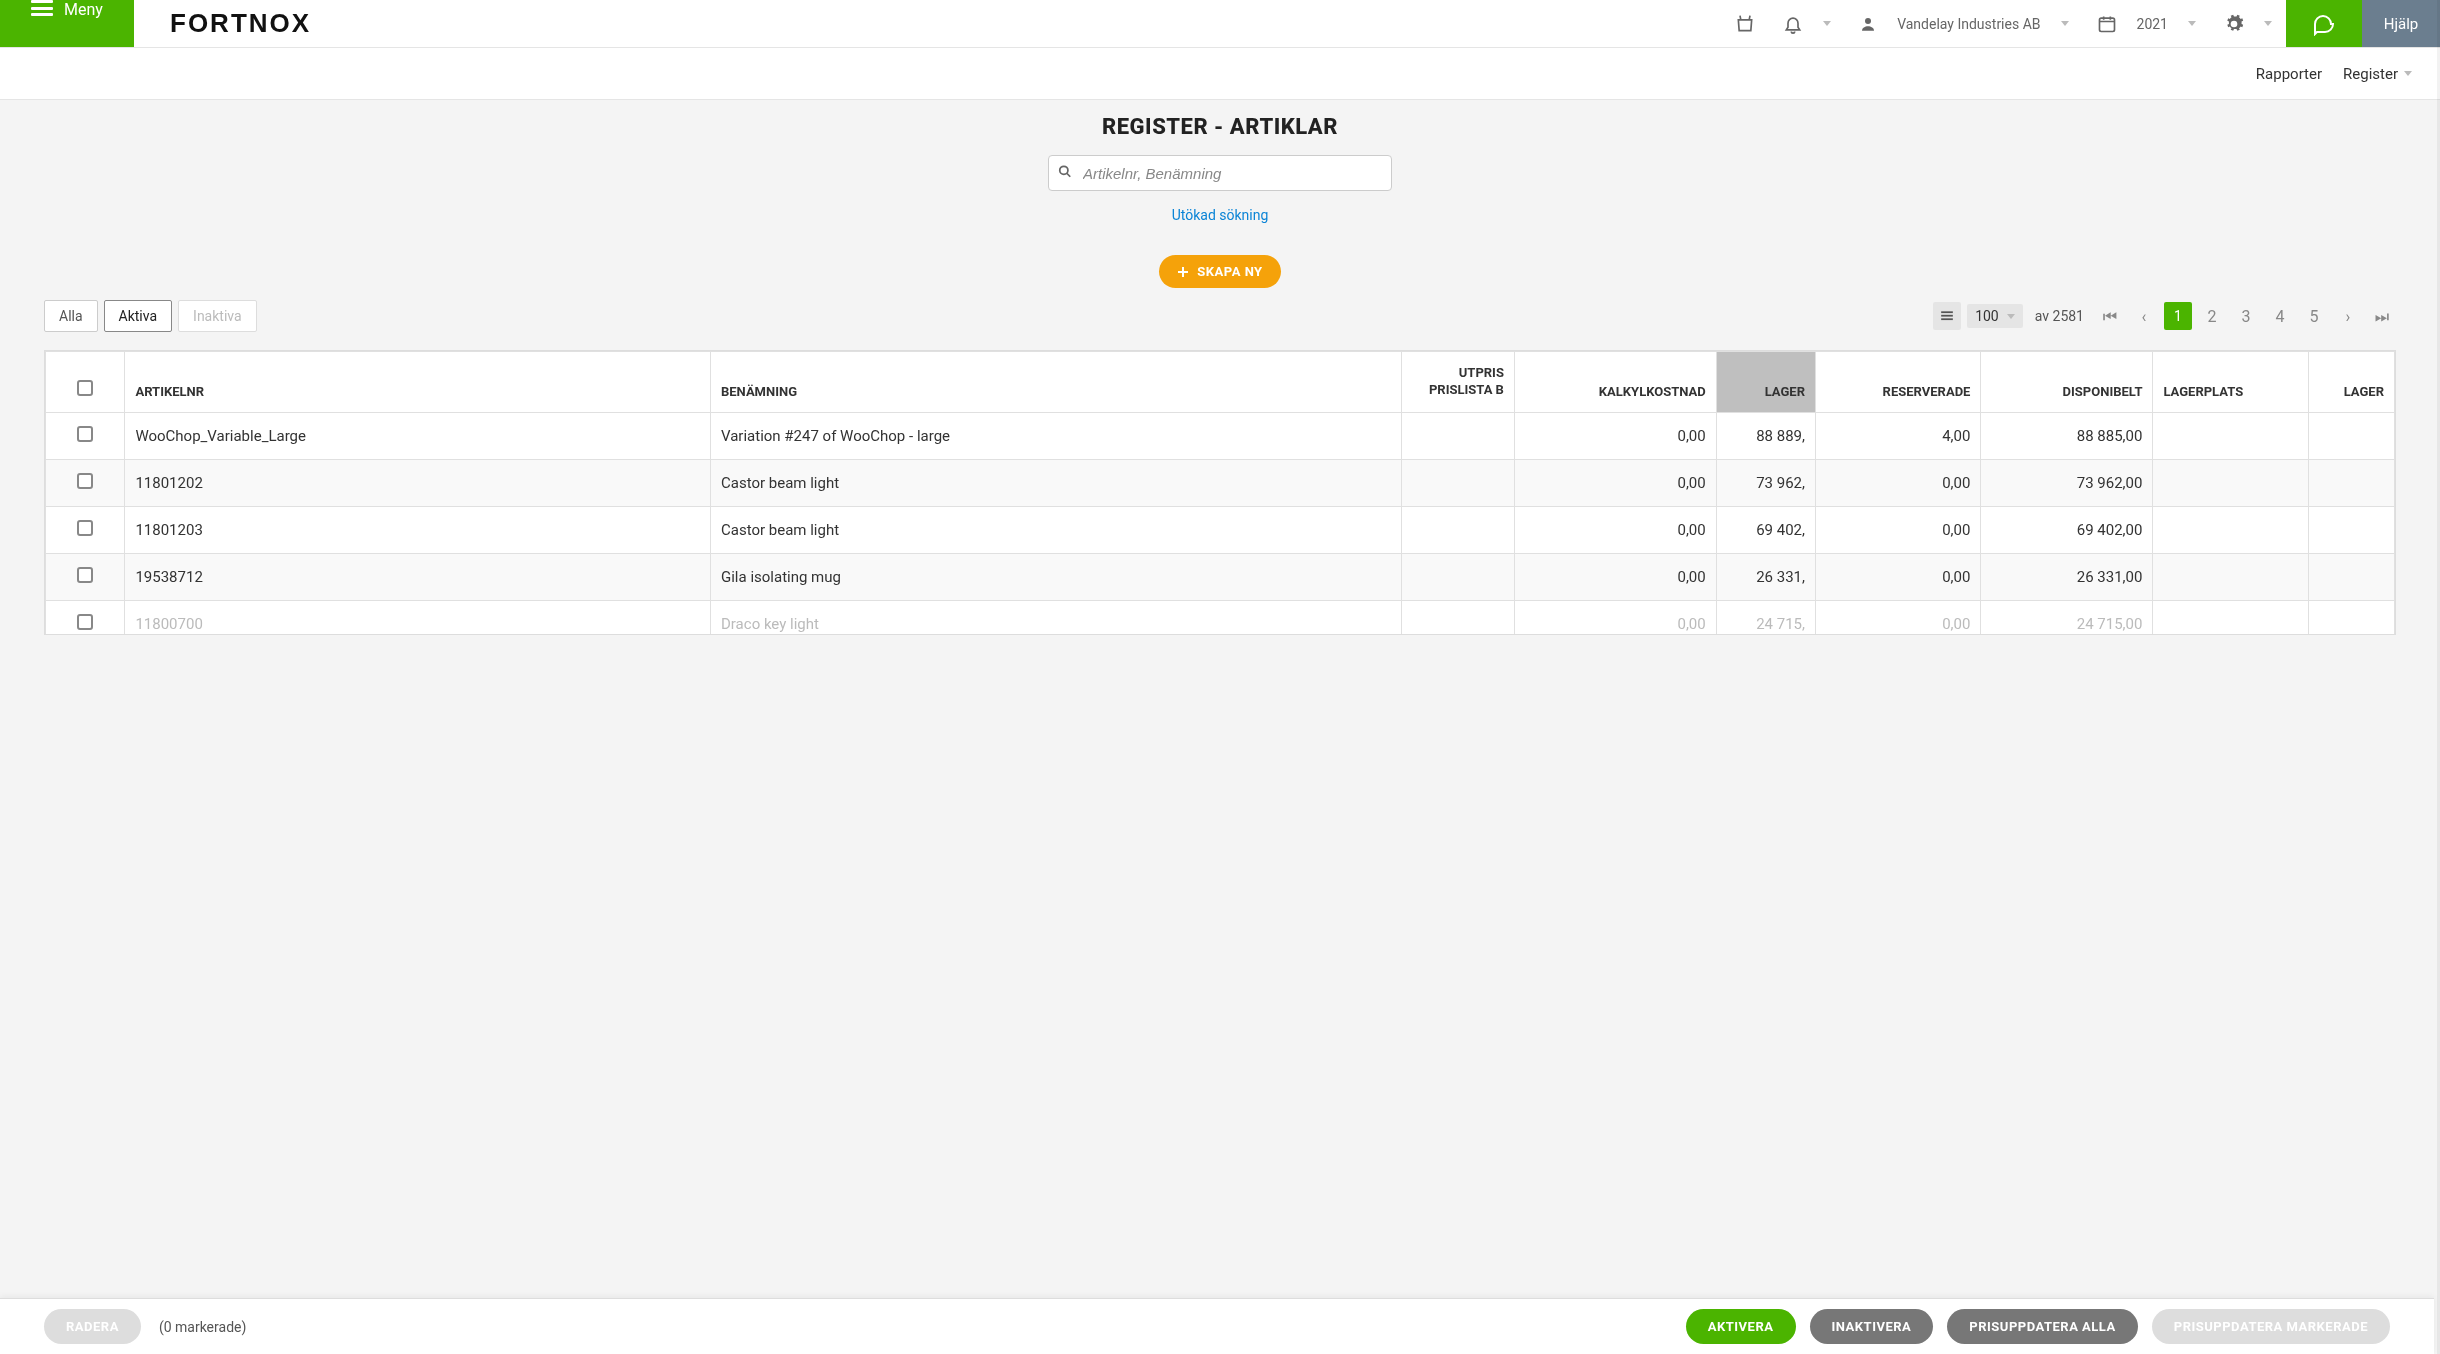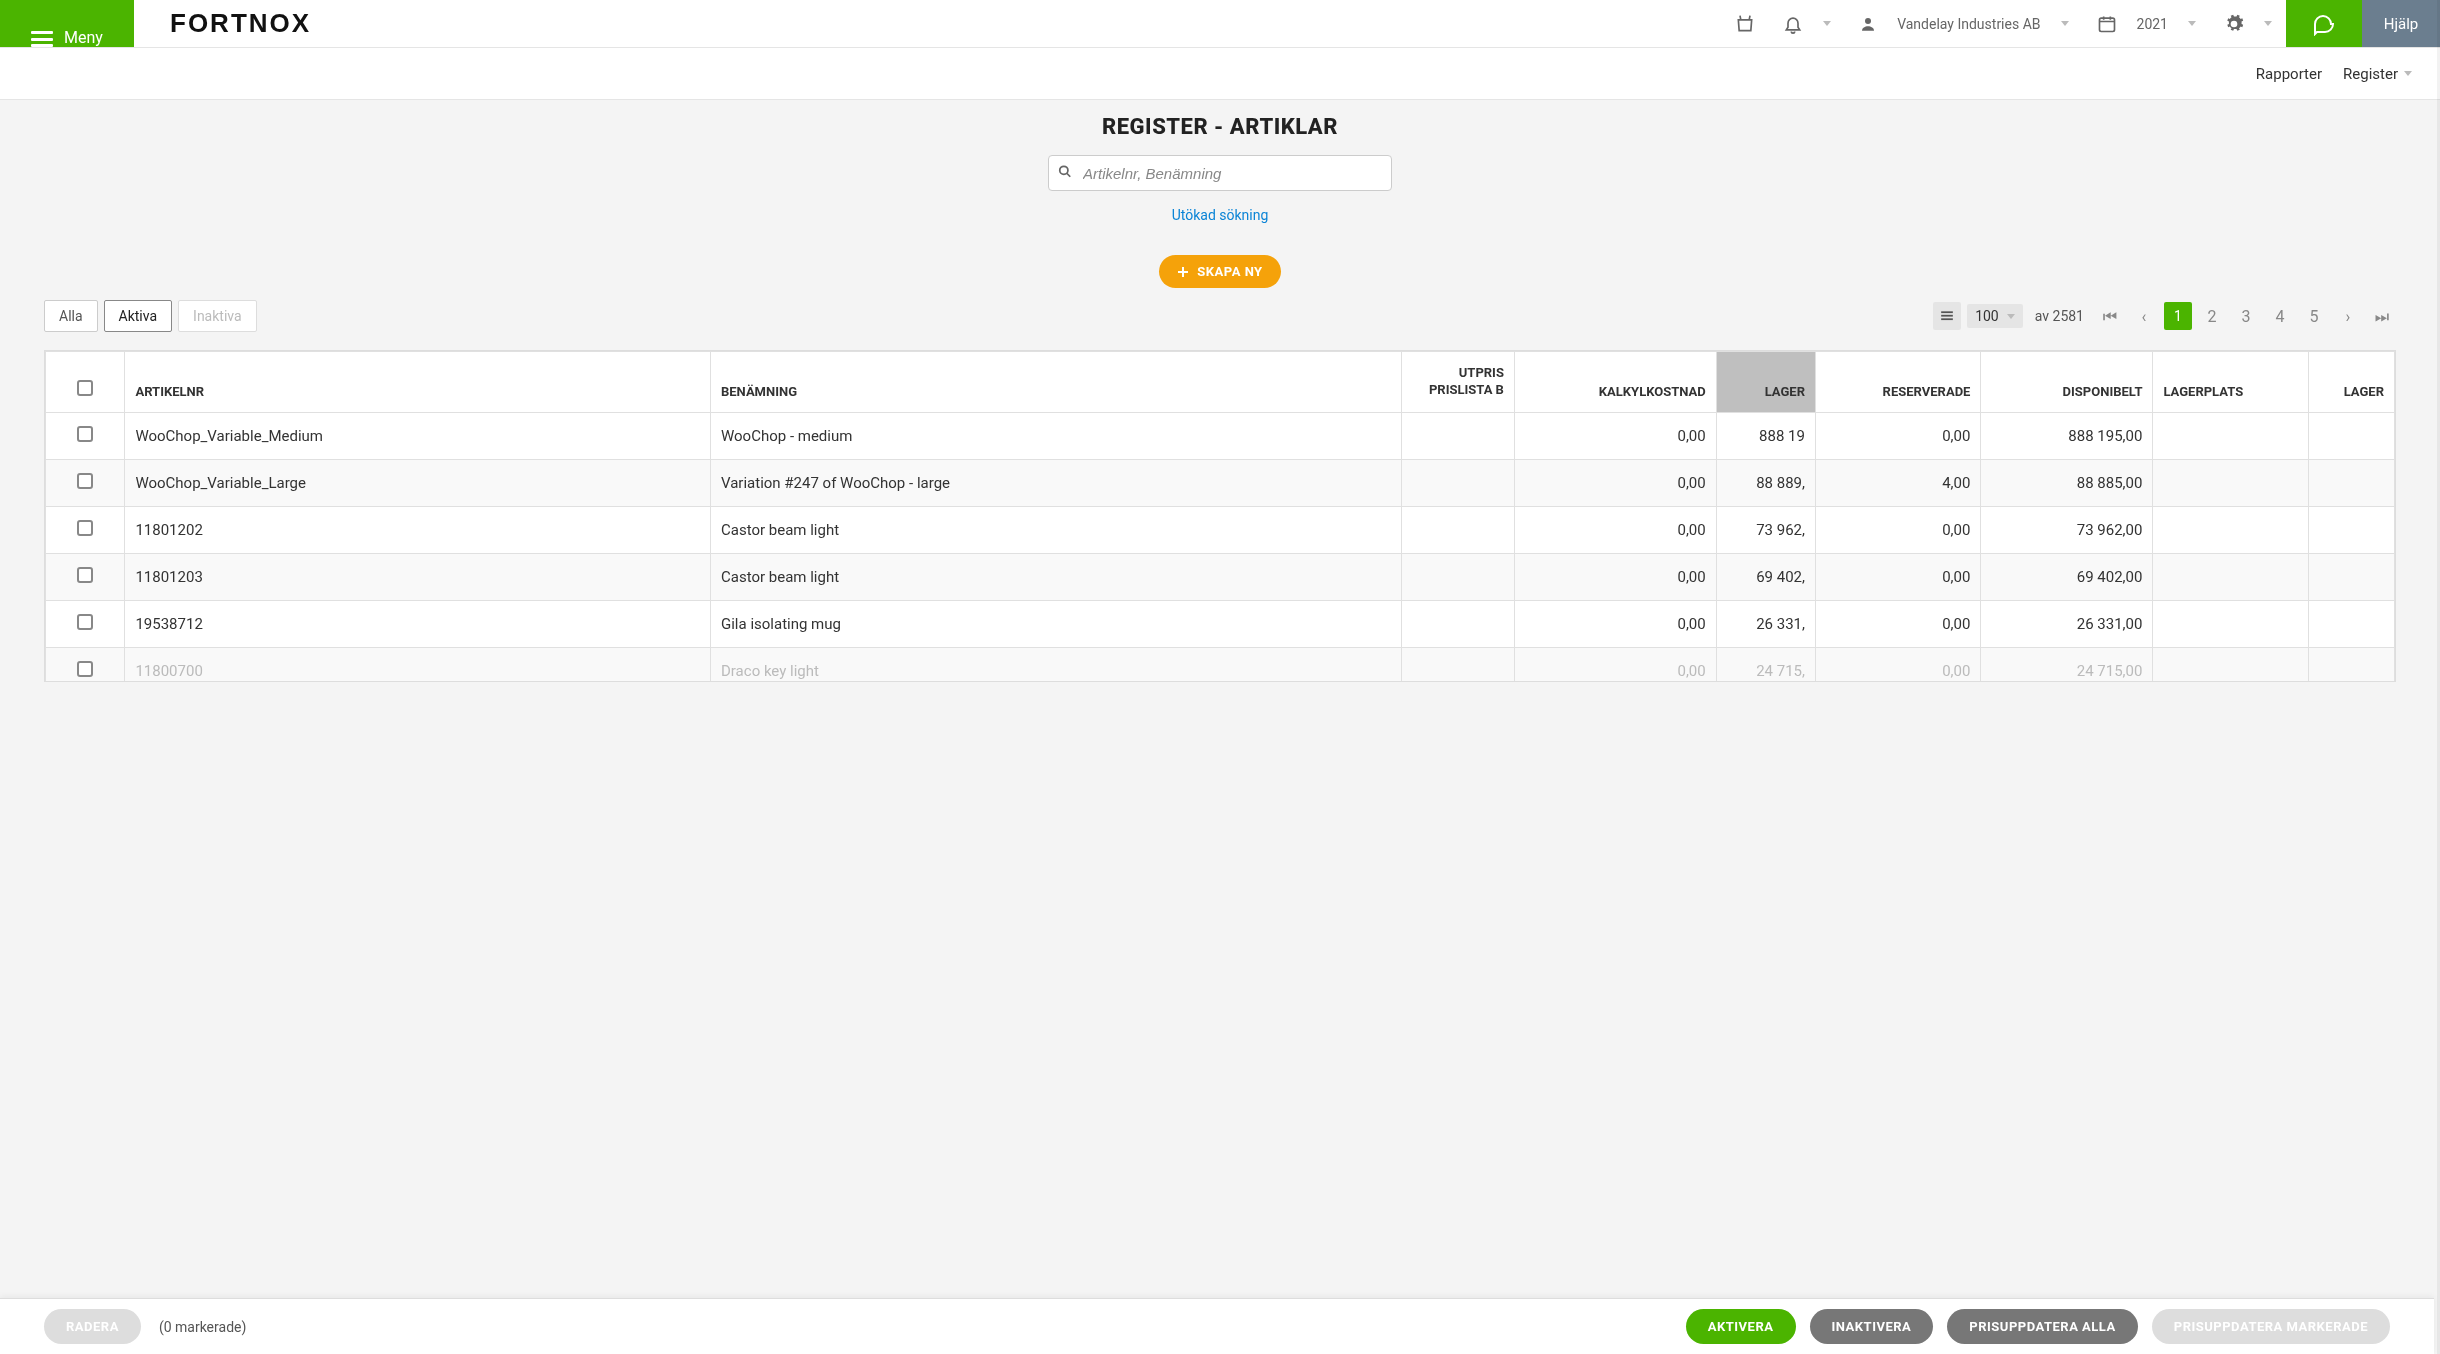--- a/index.html
+++ b/index.html
@@ -1,20 +1,20 @@
 <!DOCTYPE html>
 <html><head>
   <meta charset="utf-8">
   <style>
     * { margin: 0; padding: 0; box-sizing: border-box; }
     body { font-family: -apple-system, BlinkMacSystemFont, "Segoe UI", Roboto, Arial, sans-serif; background: #f4f4f4; color: #333; font-size: 14px; }
 
     
     .topbar { display: flex; height: 48px; background: #fff; border-bottom: 1px solid #e5e5e5; }
-    .menu-btn { display: flex; align-items: flex-end; justify-content: center; gap: 11px; width: 134px; background: #4bb400; color: #fff; font-size: 16px; cursor: pointer; }
+    .menu-btn { display: flex; align-items: flex-start; justify-content: center; gap: 11px; width: 134px; background: #4bb400; color: #fff; font-size: 16px; cursor: pointer; }
     .menu-icon { width: 22px; height: 16px; display: flex; flex-direction: column; justify-content: space-between; }
     .menu-icon span { display: block; height: 3px; background: #fff; border-radius: 1px; }
     .logo-wrap { display: flex; align-items: center; padding-left: 36px; }
     .logo { font-family: Arial Black, Arial, sans-serif; font-size: 26px; font-weight: 900; letter-spacing: 2px; color: #111; }
     .topbar-spacer { flex: 1; }
     .topbar-item { display: flex; align-items: center; padding: 0 14px; color: #666; gap: 20px; cursor: pointer; }
     .topbar-item.chat { background: #4bb400; color: #fff; width: 76px; justify-content: center; }
     .topbar-item.help { background: #6b7e8f; color: #fff; width: 78px; justify-content: center; font-size: 15px; }
     .caret-down { width: 0; height: 0; border-left: 4px solid transparent; border-right: 4px solid transparent; border-top: 5px solid #bbb; }
     .icon-btn svg { display: block; }
@@ -223,32 +223,20 @@
           <th class="col-lager num">LAGER</th>
           <th class="col-res num">RESERVERADE</th>
           <th class="col-disp num">DISPONIBELT</th>
           <th class="col-plats">LAGERPLATS</th>
           <th class="col-lagerstatus num">LAGER</th>
         </tr>
       </thead>
       <tbody id="tbody">
           <tr>
     <td class="col-check"><span class="checkbox"></span></td>
-    <td class="col-artnr">WooChop_Variable_Medium</td>
-    <td class="col-name">WooChop - medium</td>
-    <td class="col-utpris num"></td>
-    <td class="col-kalk num">0,00</td>
-    <td class="col-lager num">888 19</td>
-    <td class="col-res num">0,00</td>
-    <td class="col-disp num">888 195,00</td>
-    <td class="col-plats"></td>
-    <td class="col-lagerstatus num"></td>
-  </tr>
-          <tr>
-    <td class="col-check"><span class="checkbox"></span></td>
     <td class="col-artnr">WooChop_Variable_Large</td>
     <td class="col-name">Variation #247 of WooChop - large</td>
     <td class="col-utpris num"></td>
     <td class="col-kalk num">0,00</td>
     <td class="col-lager num">88 889,</td>
     <td class="col-res num">4,00</td>
     <td class="col-disp num">88 885,00</td>
     <td class="col-plats"></td>
     <td class="col-lagerstatus num"></td>
   </tr>

